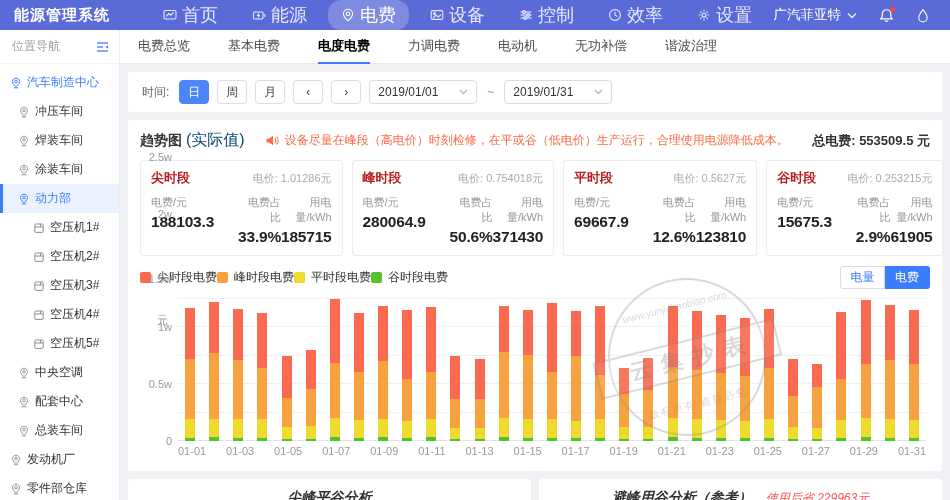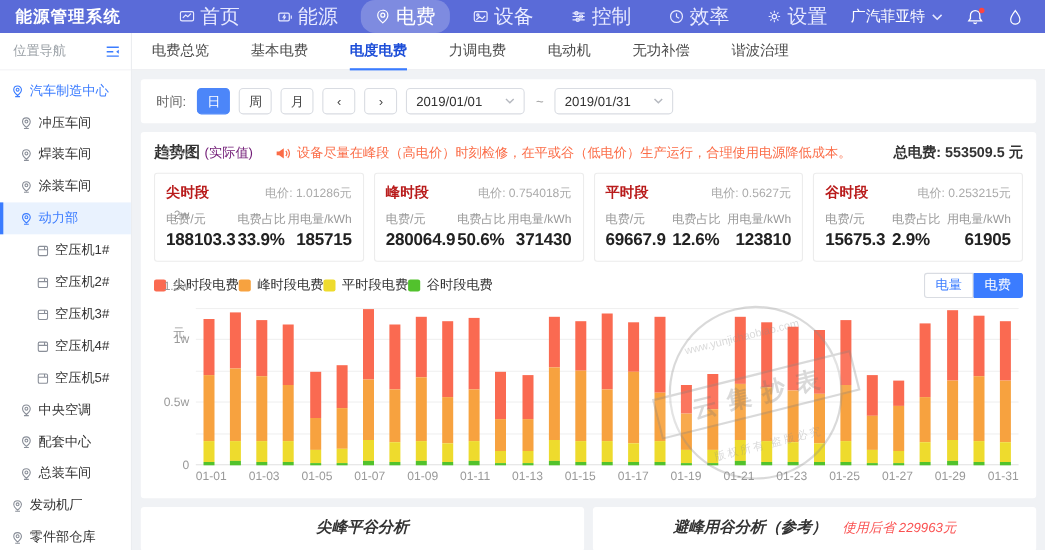--- a/index.html
+++ b/index.html
@@ -29,48 +29,48 @@
   .tree-item.lv1 { padding-left:18px; }
   .tree-item.lv2 { padding-left:33px; }
   .tree-item.root, .tree-item.selected { color:#3B7CFF; }
   .tree-item.root .pin, .tree-item.selected .pin { color:#3B7CFF; }
   .tree-item.selected { background:#E9F2FE; }
   .tree-item.selected::before { content:""; position:absolute; left:0; top:0; bottom:0; width:3px; background:#3B7CFF; }
 
   .content { flex:1; display:flex; flex-direction:column; min-width:0; }
   .tabbar { height:34px; background:#fff; display:flex; align-items:center; gap:38px; padding-left:18px; border-bottom:1px solid #E8EAEE; flex:none; }
   .tab { font-size:13px; color:#4A4A4A; height:34px; line-height:32px; cursor:pointer; border-bottom:2px solid transparent; white-space:nowrap; }
-  .tab.active { color:#1d4ed8; font-weight:bold; border-bottom-color:#3B7CFF; }
+  .tab.active { color:#000000; font-weight:bold; border-bottom-color:#3B7CFF; }
 
   .scrollarea { flex:1; padding:8px; overflow:hidden; }
 
   
   .filter-card { background:#fff; border-radius:3px; height:40px; display:flex; align-items:center; gap:8px; padding:0 14px; }
   .filter-label { color:#666; margin-right:2px; }
   .btn { min-width:30px; height:24px; padding:0 8px; border:1px solid #D9DCE2; border-radius:4px; background:#fff; color:#444; font-size:12px; cursor:pointer; display:inline-flex; align-items:center; justify-content:center; }
   .btn.active { background:#4C86F9; border-color:#4C86F9; color:#fff; }
   .date-select { height:24px; min-width:108px; border:1px solid #D9DCE2; border-radius:4px; background:#fff; display:flex; align-items:center; justify-content:space-between; gap:8px; padding:0 8px; cursor:pointer; color:#333; }
   .sep { color:#999; padding:0 2px; }
 
   
   .chart-card { position:relative; background:#fff; border-radius:3px; margin-top:8px; padding:10px 12px 8px; }
   .card-head { display:flex; align-items:center; gap:4px; }
   .card-title { font-size:14px; font-weight:bold; color:#333; }
-  .card-subtitle { font-size:12px; color:#701a75; }
+  .card-subtitle { font-size:16px; color:#0c4a6e; }
   .notice { flex:1; display:flex; align-items:center; gap:6px; margin-left:16px; color:#FB6C47; font-size:12px; white-space:nowrap; overflow:hidden; }
   .total-fee { font-size:13px; font-weight:bold; color:#333; white-space:nowrap; }
 
   .stats-row { display:flex; gap:9px; margin-top:9px; }
   .stat-card { flex:1; border:1px solid #ECECEC; border-radius:3px; padding:8px 10px 9px; }
   .stat-top { display:flex; justify-content:space-between; align-items:baseline; }
   .stat-name { font-size:13px; font-weight:bold; color:#b91c1c; }
   .stat-price { font-size:11px; color:#ABABAB; }
   .stat-cols { display:flex; justify-content:space-between; margin-top:8px; }
   .stat-col { display:flex; flex-direction:column; gap:3px; }
-  .stat-col:nth-child(2) { text-align:left; }
+  .stat-col:nth-child(2) { text-align:right;margin-left:24px; }
   .stat-col:nth-child(3) { text-align:right; }
   .stat-label { font-size:11px; color:#999; }
   .stat-value { font-size:15.5px; font-weight:bold; color:#222; letter-spacing:-0.2px; }
 
   .legend-row { display:flex; align-items:center; margin-top:10px; }
   .legend { display:flex; align-items:flex-end; flex:1; }
   .legend-item { display:flex; align-items:center; gap:6px; font-size:12px; color:#333; }
   .legend-swatch { width:11px; height:11px; border-radius:2px; }
   .toggle-group { display:flex; }
   .toggle-btn { width:45px; height:23px; border:1px solid #D9DCE2; background:#fff; color:#3B7CFF; font-size:12px; display:flex; align-items:center; justify-content:center; cursor:pointer; }

